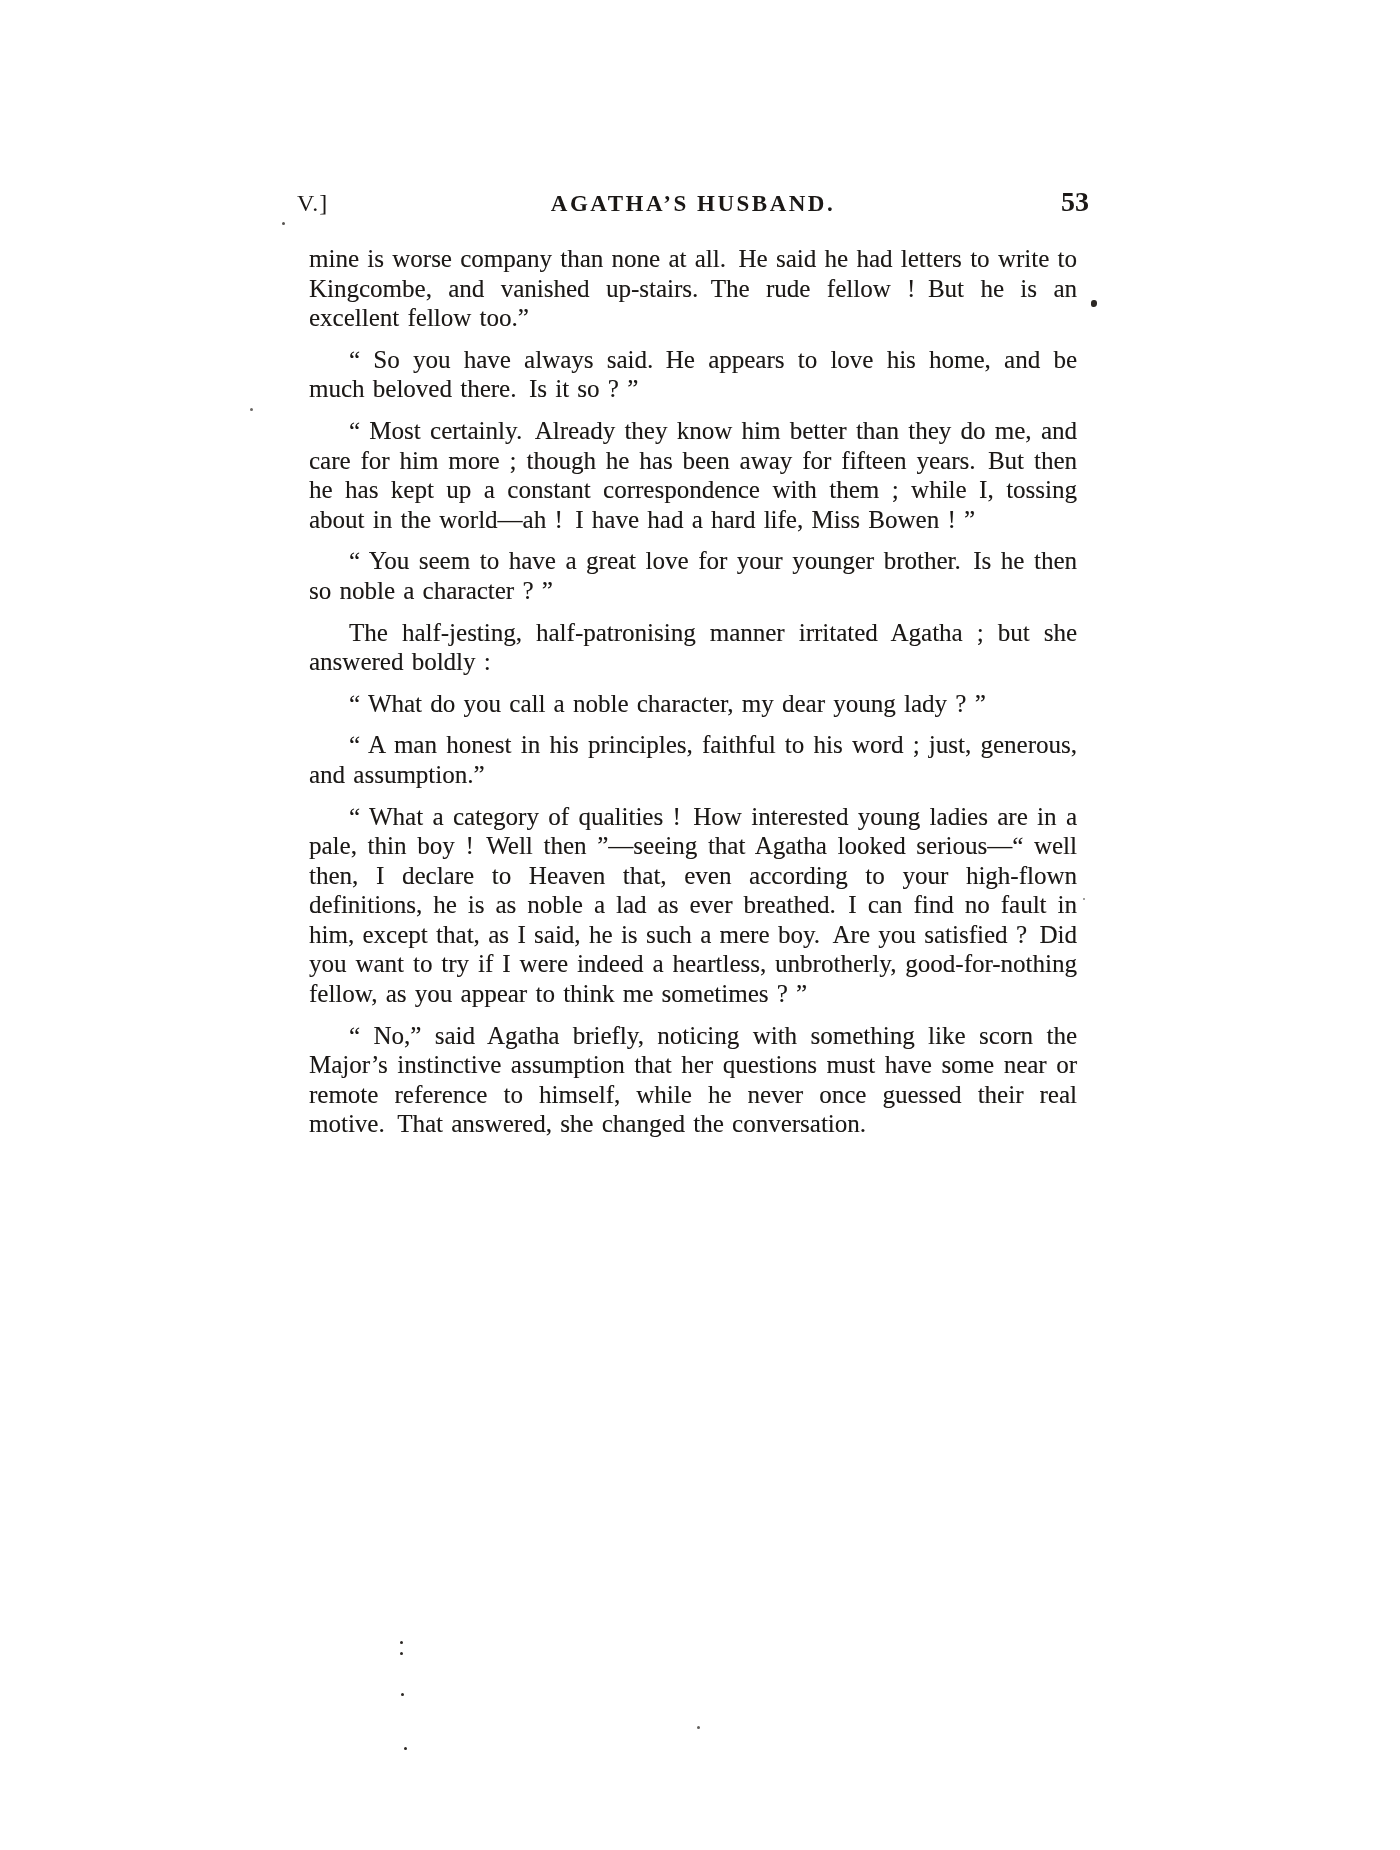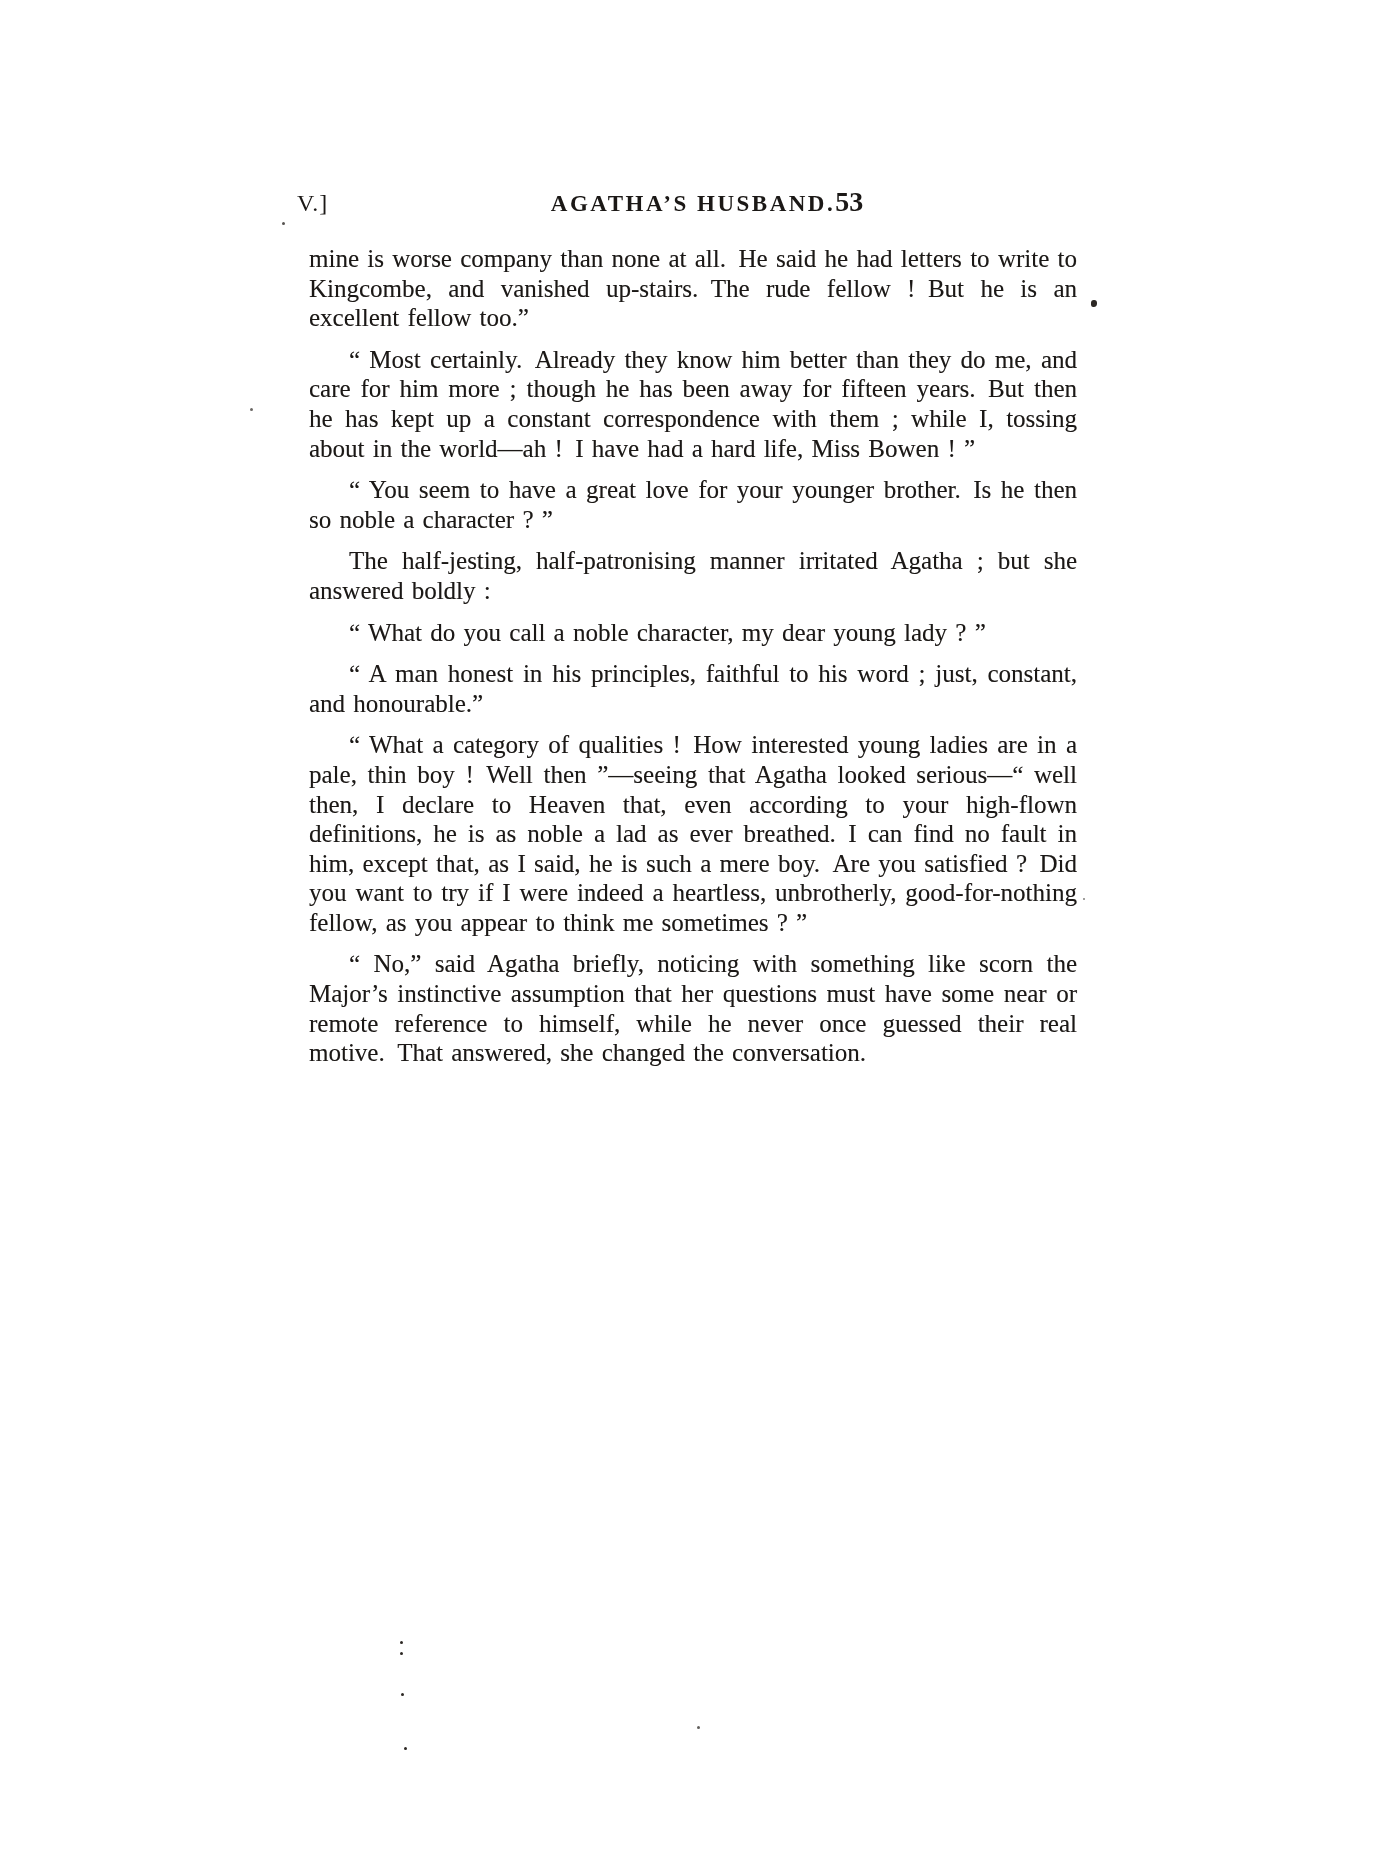--- a/index.html
+++ b/index.html
@@ -38,21 +38,21 @@
     .running-title {
       font-size: 23px;
       font-weight: 700;
       letter-spacing: 2.5px;
       text-align: right;
       white-space: nowrap;
     }
     .page-number {
       font-size: 28px;
       font-weight: 700;
-      text-align: left;
+      text-align: right;
     }
     .body-text p {
       margin: 12px;
       font-size: 25px;
       line-height: 29.6px;
       text-align: justify;
       text-indent: 40px;
       word-spacing: 2px;
       text-shadow: 0.25px 0.25px 0 rgba(20, 16, 12, 0.35);
     }
@@ -83,25 +83,26 @@
   <div class="text-block">
 
     <div class="page-header">
       <span class="chapter-marker">V.]</span>
       <span class="running-title">AGATHA’S HUSBAND.</span>
       <span class="page-number">53</span>
     </div>
 
     <div class="body-text">
       <p class="no-indent">mine is worse company than none at all. He said he had letters to write to Kingcombe, and vanished up-stairs. The rude fellow ! But he is an excellent fellow too.”</p>
+      <p>“ So you have always said. He appears to love his home, and be much beloved there. Is it so ? ”</p>
       <p>“ Most certainly. Already they know him better than they do me, and care for him more ; though he has been away for fifteen years. But then he has kept up a constant correspondence with them ; while I, tossing about in the world—ah ! I have had a hard life, Miss Bowen ! ”</p>
       <p>“ You seem to have a great love for your younger brother. Is he then so noble a character ? ”</p>
       <p>The half-jesting, half-patronising manner irritated Agatha ; but she answered boldly :</p>
       <p>“ What do you call a noble character, my dear young lady ? ”</p>
-      <p>“ A man honest in his principles, faithful to his word ; just, constant, and honourable.”</p>
+      <p>“ A man honest in his principles, faithful to his word ; just, generous, and assumption.”</p>
       <p>“ What a category of qualities ! How interested young ladies are in a pale, thin boy ! Well then ”—seeing that Agatha looked serious—“ well then, I declare to Heaven that, even according to your high-flown definitions, he is as noble a lad as ever breathed. I can find no fault in him, except that, as I said, he is such a mere boy. Are you satisfied ? Did you want to try if I were indeed a heartless, unbrotherly, good-for-nothing fellow, as you appear to think me sometimes ? ”</p>
       <p>“ No,” said Agatha briefly, noticing with something like scorn the Major’s instinctive assumption that her questions must have some near or remote reference to himself, while he never once guessed their real motive. That answered, she changed the conversation.</p>
     </div>
 
   </div>
 
   <span class="speck s1"></span>
   <span class="speck s2"></span>
   <span class="speck s3"></span>
   <span class="speck s4"></span>

